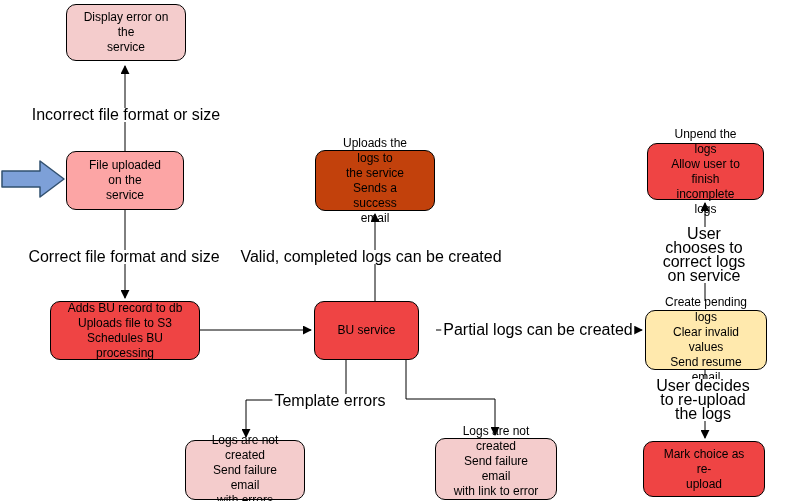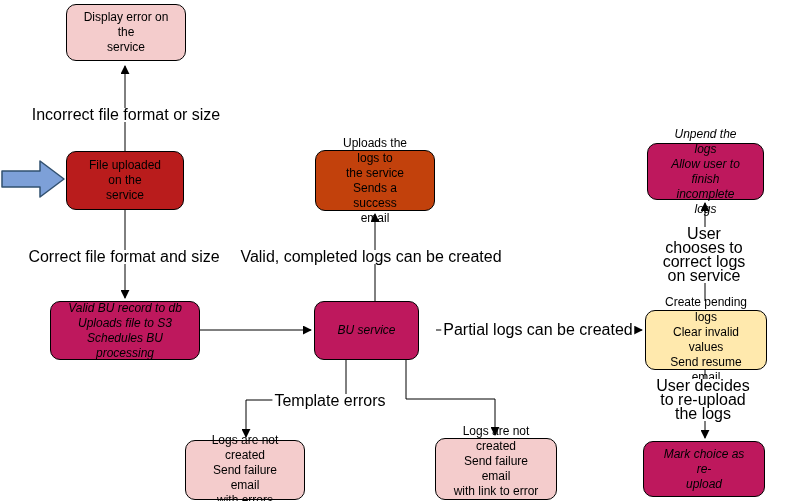--- a/index.html
+++ b/index.html
@@ -16,24 +16,24 @@
     box-sizing:border-box;
     border:1px solid #000000;
     border-radius:10px;
     display:flex;align-items:center;justify-content:center;
     text-align:center;
     font-size:12px;line-height:15px;color:#000000;
     white-space:pre-line;
     padding:2px 16px;
   }
   .fill-pink{background:#f4cccc;}
-  .fill-blue{background:#b91c1c;}
+  .fill-blue{background:#fca5a5;}
   .fill-green{background:#c2410c;}
   .fill-yellow{background:#ffe9ad;margin-top:9px;}
-  .fill-white{background:#be185d;font-style:italic;}
+  .fill-white{background:#ef4444;}
   .elabel{
     position:absolute;
     transform:translate(-50%,-50%);
     background:#ffffff;
     font-size:16px;line-height:14px;color:#000000;
     white-space:pre-line;
     text-align:center;
     padding:0 2px;
   }
 </style>
@@ -61,21 +61,21 @@
     <path d="M705,301 V203" fill="none" stroke="#000" stroke-width="1" marker-end="url(#arr)"></path>
     <path d="M705,361 V438" fill="none" stroke="#000" stroke-width="1" marker-end="url(#arr)"></path>
   </svg>
 
   <div class="node fill-pink" style="left:66px;top:4px;width:120px;height:57px">Display error on the
 service</div>
 
   <div class="node fill-blue" style="left:66px;top:151px;width:118px;height:59px">File uploaded on the
 service</div>
 
-  <div class="node fill-white" style="left:50px;top:301px;width:150px;height:59px">Valid BU record to db
+  <div class="node fill-white" style="left:50px;top:301px;width:150px;height:59px">Adds BU record to db
 Uploads file to S3
 Schedules BU processing</div>
 
   <div class="node fill-white" style="left:314px;top:301px;width:105px;height:59px">BU service</div>
 
   <div class="node fill-green" style="left:315px;top:150px;width:120px;height:61px">Uploads the logs to
 the service
 Sends a success
 email</div>
 

